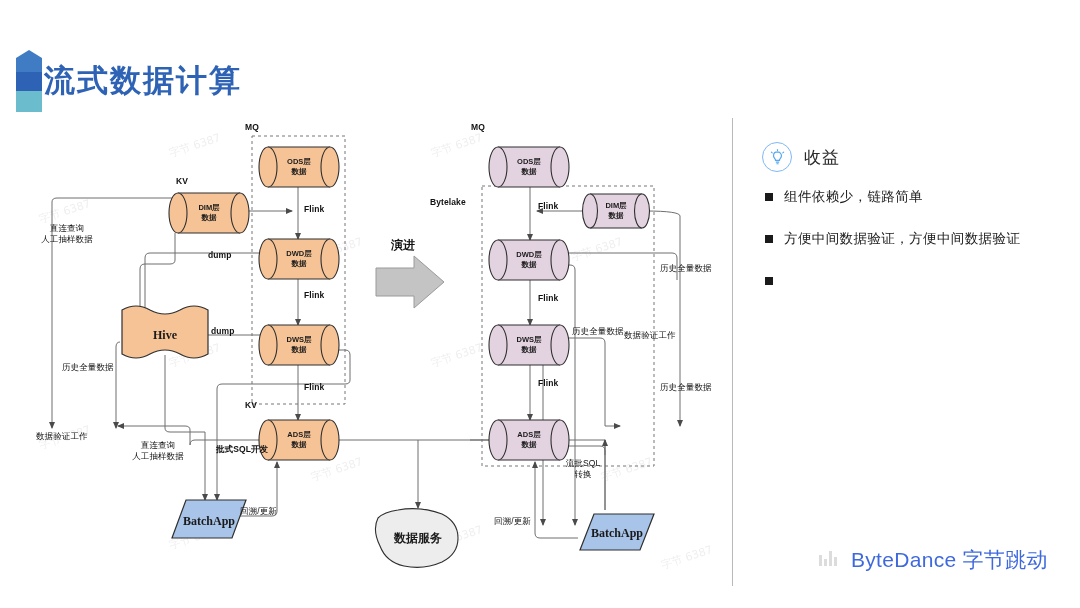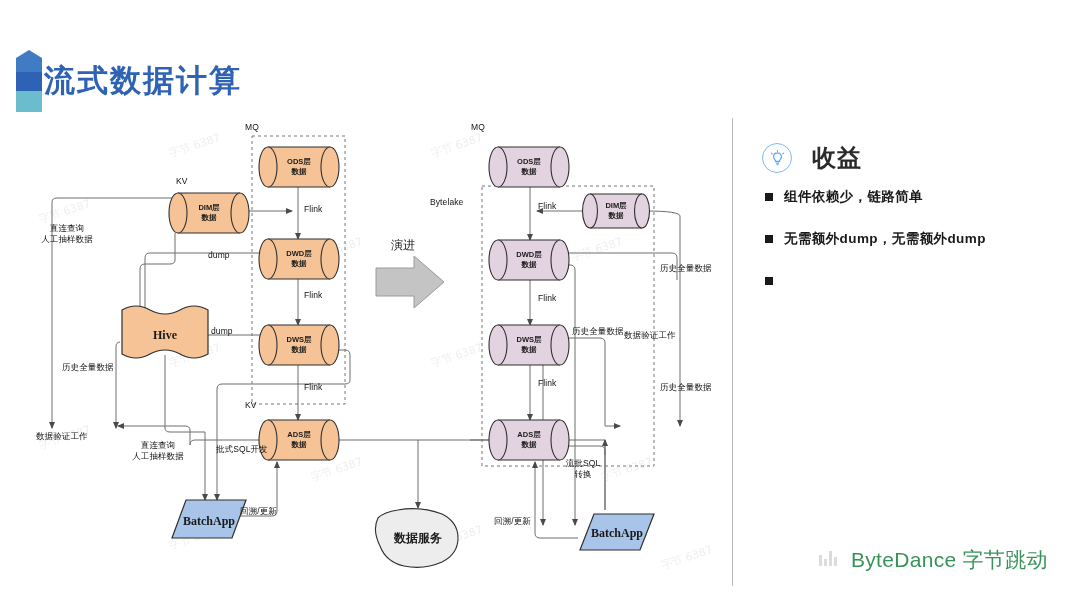--- a/index.html
+++ b/index.html
@@ -21,39 +21,39 @@
   
   .divider{position:absolute;left:732px;top:118px;width:1px;height:468px;background:#b9b9b9;}
 
   
   .benefit-head{position:absolute;left:762px;top:142px;display:flex;align-items:center;gap:12px;}
   .bulb-circle{
     width:30px;height:30px;border-radius:50%;border:1.6px solid #7fb8f5;
     display:flex;align-items:center;justify-content:center;box-sizing:border-box;
     background:#fff;
   }
-  .benefit-title{font-size:24px;font-weight:bold;color:#2b2b2b;letter-spacing:1px;margin-left:8px;}
-  .benefit-list{position:absolute;left:765px;top:188px;width:300px;font-weight:bold;}
+  .benefit-title{font-size:17px;font-weight:normal;color:#2b2b2b;letter-spacing:1px;}
+  .benefit-list{position:absolute;left:765px;top:188px;width:300px;}
   .benefit-item{display:flex;align-items:flex-start;margin-bottom:24px;}
   .sq{width:8px;height:8px;background:#1a1a1a;margin-top:5px;margin-right:11px;flex:0 0 auto;}
   .benefit-text{font-size:13.5px;color:#1a1a1a;line-height:1.35;letter-spacing:.4px;}
 
   
   .logo{position:absolute;left:818px;top:546px;display:flex;align-items:center;gap:9px;opacity:.85;}
-  .logo-text{font-size:21px;color:#15803d;letter-spacing:.3px;white-space:nowrap;}
+  .logo-text{font-size:21px;color:#1d4ed8;letter-spacing:.3px;white-space:nowrap;}
 
   
   .diagram{position:absolute;left:0;top:110px;width:732px;height:498px;}
   svg.layer{position:absolute;left:0;top:0;width:732px;height:498px;overflow:visible;}
 
   .dlabel{
     position:absolute;font-size:8.5px;color:#111;line-height:1.3;
     white-space:nowrap;letter-spacing:.1px;
   }
-  .dlabel.b{font-weight:normal;}
+  .dlabel.b{font-weight:bold;}
   .dlabel.c{text-align:center;}
 
   .node-text{
     position:absolute;font-size:7.5px;font-weight:bold;color:#1a1a1a;
     text-align:center;line-height:1.35;white-space:pre-line;pointer-events:none;
   }
   .node-text.lat{font-size:12px;font-family:Liberation Serif, serif;}
 
   .wm{
     position:absolute;font-size:11px;color:#efefef;
@@ -92,21 +92,21 @@
     <span class="benefit-title">收益</span>
   </div>
 
   <div class="benefit-list">
     <div class="benefit-item">
       <span class="sq"></span>
       <span class="benefit-text">组件依赖少，链路简单</span>
     </div>
     <div class="benefit-item">
       <span class="sq"></span>
-      <span class="benefit-text">无需额外dump，无需额外dump</span>
+      <span class="benefit-text">方便中间数据验证，方便中间数据验证</span>
     </div>
     <div class="benefit-item">
       <span class="sq"></span>
     </div>
   </div>
 
   <div class="logo">
     <svg width="24" height="20" viewBox="0 0 24 20">
       <rect x="1" y="5" width="3" height="11" fill="#d6d6d6"></rect>
       <rect x="6" y="9" width="3" height="7" fill="#d6d6d6"></rect>

